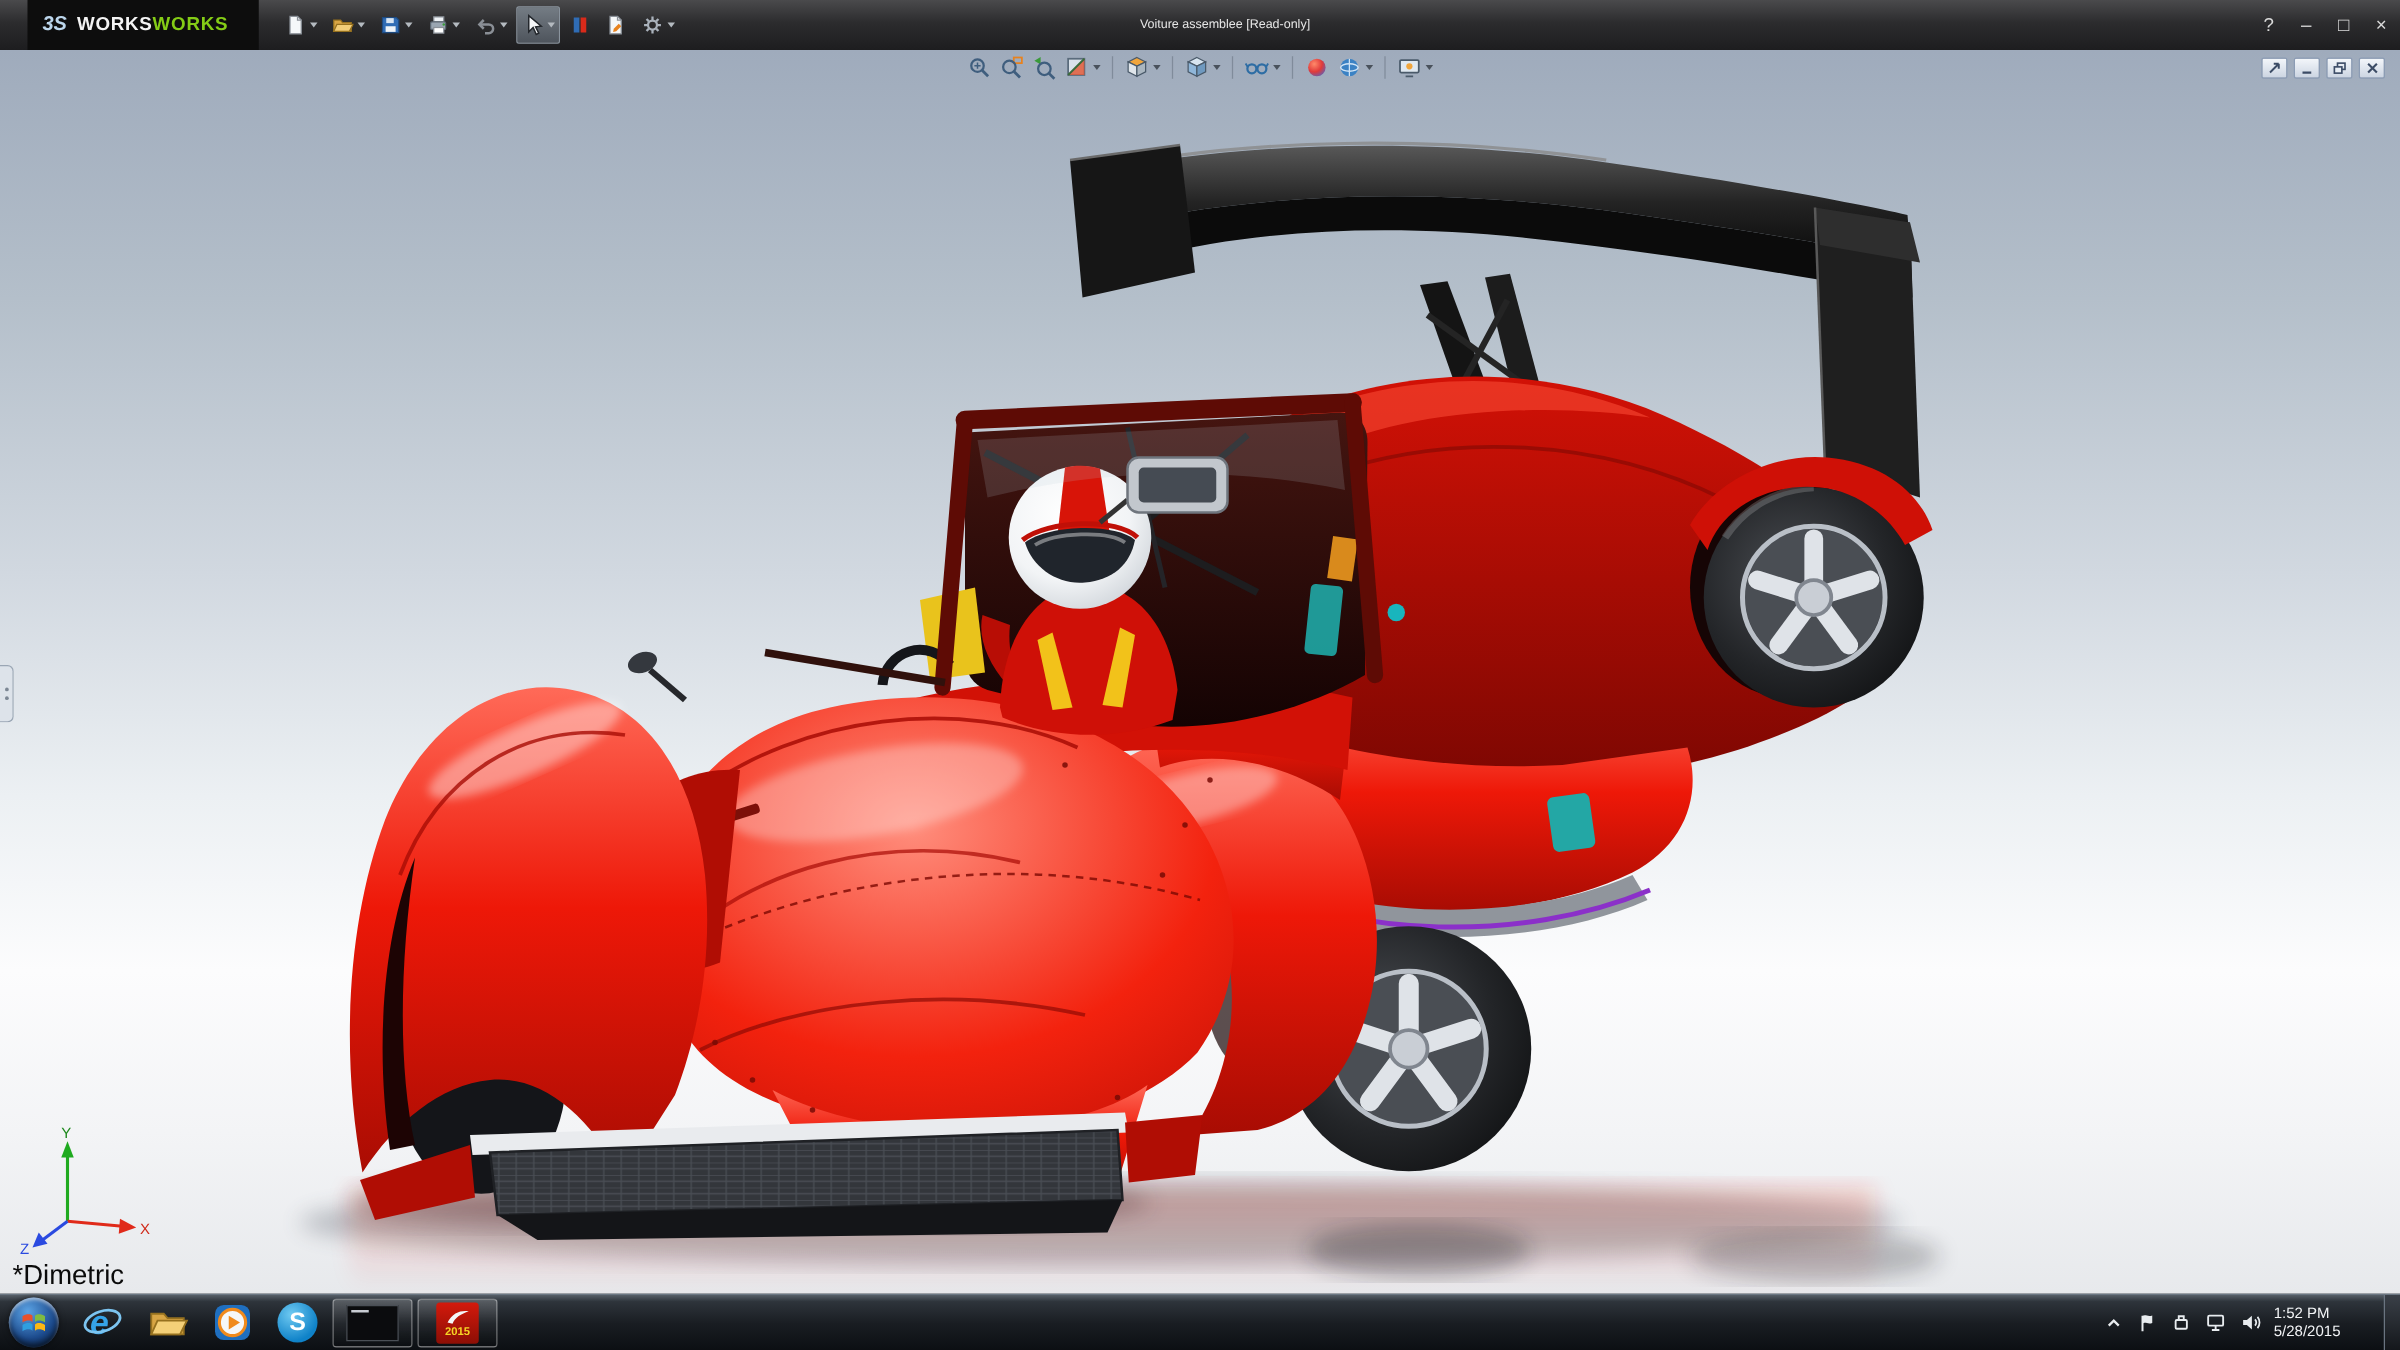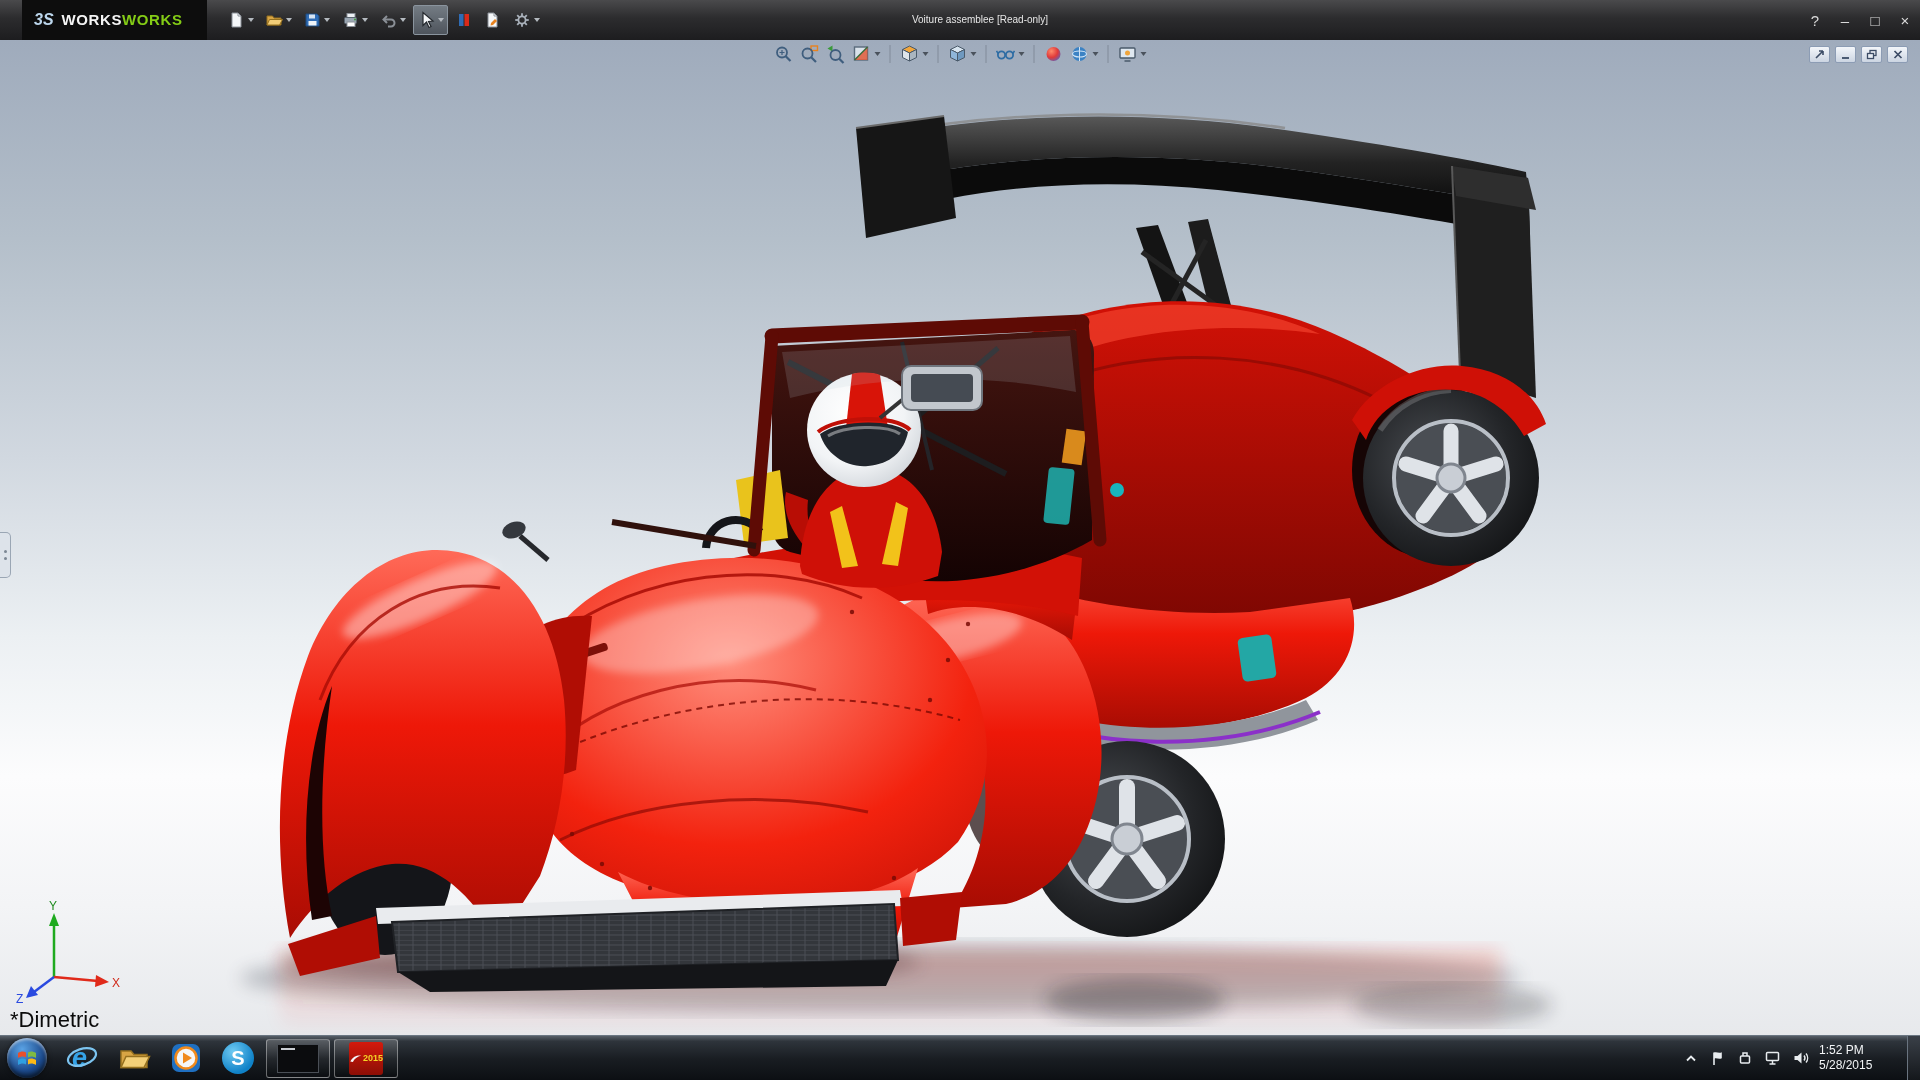--- a/index.html
+++ b/index.html
@@ -56,21 +56,21 @@
     box-shadow:inset 0 2px 3px rgba(255,255,255,.55),inset 0 -3px 5px rgba(0,0,0,.6),0 0 5px rgba(0,0,0,.55);
     display:flex;align-items:center;justify-content:center;}
   .task-icon{width:52px;height:45px;background:transparent;border:0;display:flex;align-items:center;justify-content:center;padding:0;}
   .task-open{width:64px;height:39px;margin:0 2px;padding:0;
     background:linear-gradient(rgba(255,255,255,.20),rgba(255,255,255,.05) 50%,rgba(0,0,0,.18));
     border:1px solid rgba(255,255,255,.38);border-radius:3px;
     display:flex;align-items:center;justify-content:center;}
   .cmd-thumb{width:40px;height:27px;background:#0b0c0e;border:1px solid #4a4f56;position:relative;}
   .cmd-thumb i{position:absolute;top:3px;left:3px;width:14px;height:2px;background:#c8ccd2;display:block;}
   .sw-ic{width:34px;height:33px;border-radius:3px;background:linear-gradient(#d41a0c,#8c0e05);
-    display:flex;flex-direction:row;align-items:center;justify-content:center;gap:1px;}
+    display:flex;flex-direction:column;align-items:center;justify-content:center;gap:1px;}
   .sw-year{font-size:9px;font-weight:bold;color:#f5d425;line-height:9px;}
   .sk-circle{width:32px;height:32px;border-radius:50%;background:radial-gradient(circle at 35% 30%,#6fcaf2,#0f82c8 70%);
     display:flex;align-items:center;justify-content:center;}
   .sk-letter{color:#fff;font-size:20px;font-weight:bold;line-height:20px;}
   .tb-space{flex:1;}
   .tray{display:flex;align-items:center;gap:11px;margin-right:10px;}
   .tray button{background:transparent;border:0;padding:0;display:flex;}
   .clock{color:#f2f4f6;font-size:12px;text-align:left;line-height:15px;margin-right:8px;width:80px;}
   .show-desktop{width:13px;height:44px;background:linear-gradient(180deg,#3a4048,#14171b);
     border:0;border-left:1px solid #6a7480;padding:0;}

